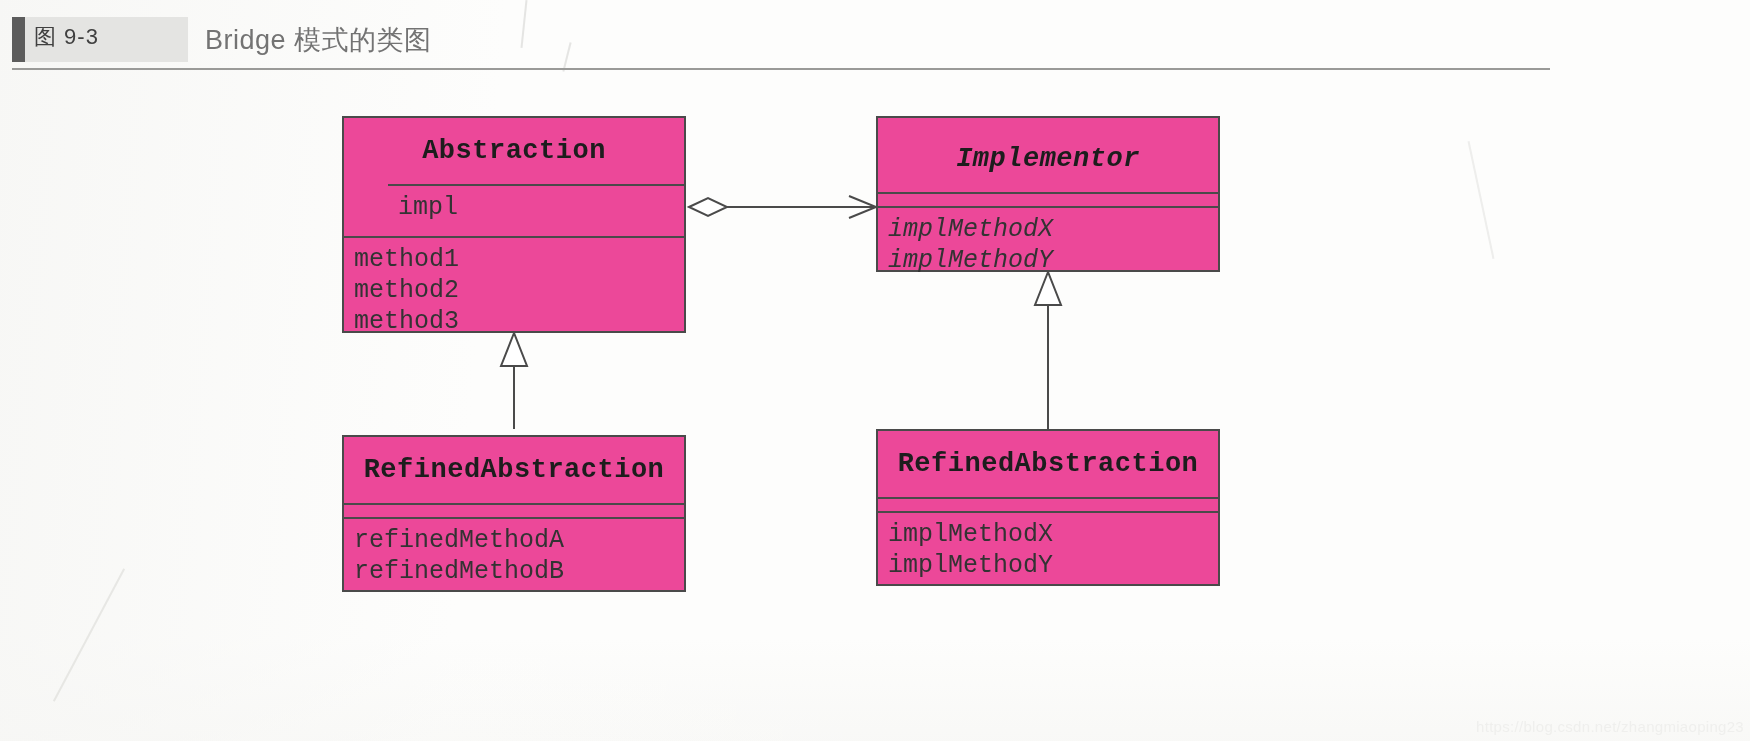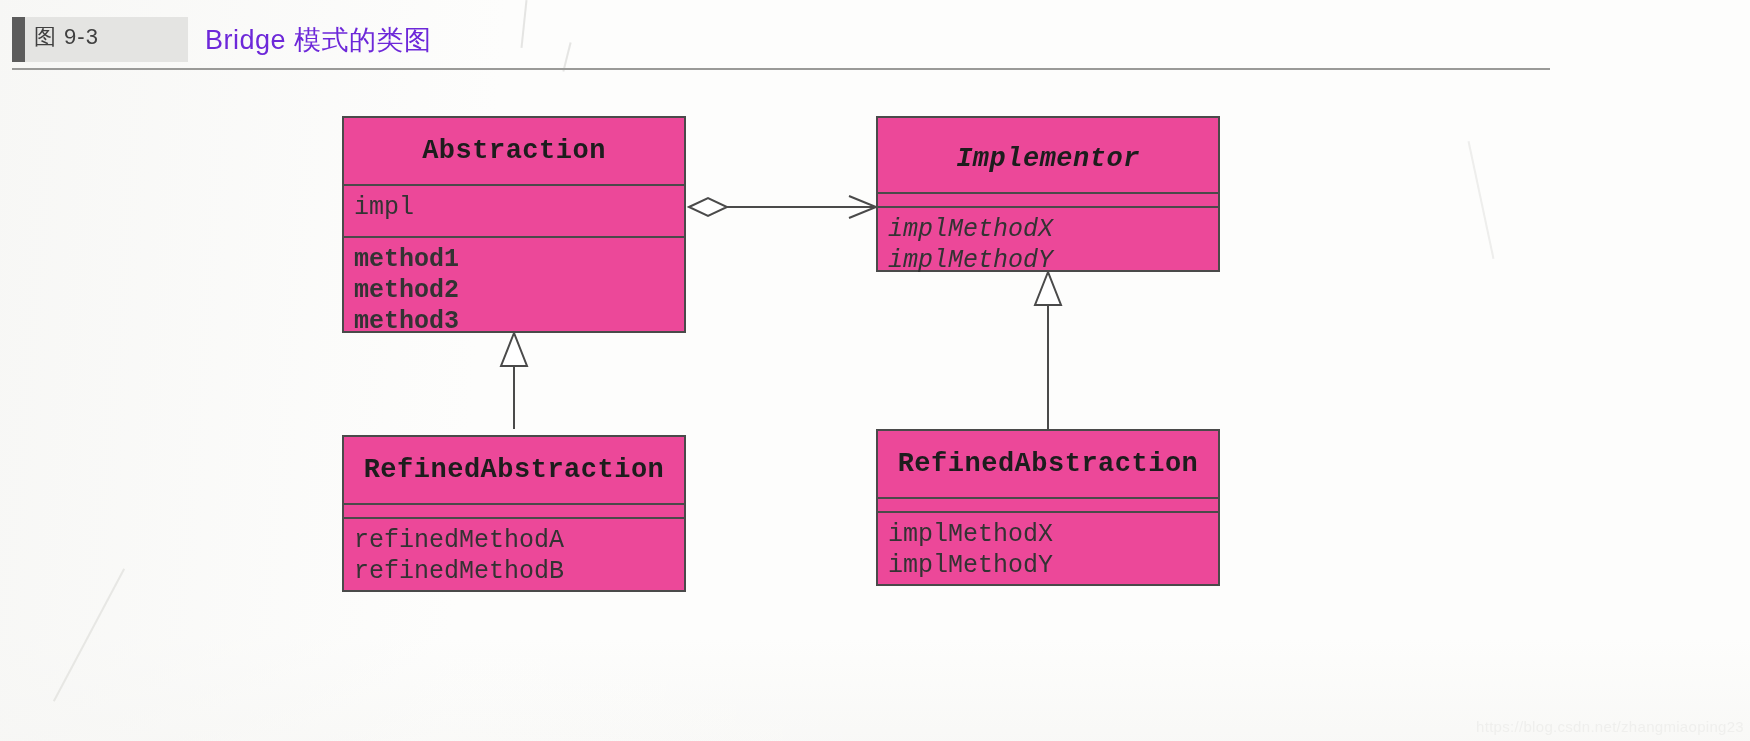--- a/index.html
+++ b/index.html
@@ -56,21 +56,21 @@
     font-size: 22px;
     color: #404040;
     letter-spacing: 1px;
     white-space: nowrap;
   }
   .caption-title {
     position: absolute;
     left: 205px;
     top: 22px;
     font-size: 27px;
-    color: #6d28d9;
+    color: #737373;
     letter-spacing: 0.5px;
     white-space: nowrap;
   }
   .caption-rule {
     position: absolute;
     left: 12px;
     top: 68px;
     width: 1538px;
     height: 2px;
     background: #9a9a98;
@@ -166,24 +166,24 @@
     </g>
 
     <g>
       <line x1="1048" y1="429" x2="1048" y2="305" stroke="#4a4a4a" stroke-width="2"></line>
       <polygon points="1048,272 1035,305 1061,305" fill="#ffffff" stroke="#4a4a4a" stroke-width="2"></polygon>
     </g>
   </svg>
 
   <div class="uml-class" style="left:342px; top:116px; width:344px; height:217px;">
     <div class="uml-name" style="height:66px;">Abstraction</div>
-    <div class="uml-compartment" style="height:52px;">
+    <div class="uml-compartment" style="height:52px;margin-left:44px;">
       <div class="uml-member">impl</div>
     </div>
-    <div class="uml-compartment" style="height:94px;font-weight:bold;">
+    <div class="uml-compartment" style="height:94px;">
       <div class="uml-member">method1</div>
       <div class="uml-member">method2</div>
       <div class="uml-member">method3</div>
     </div>
   </div>
 
   <div class="uml-class" style="left:876px; top:116px; width:344px; height:156px;">
     <div class="uml-name abstract" style="height:66px;">Implementor</div>
     <div class="uml-compartment empty"></div>
     <div class="uml-compartment" style="height:72px;">

